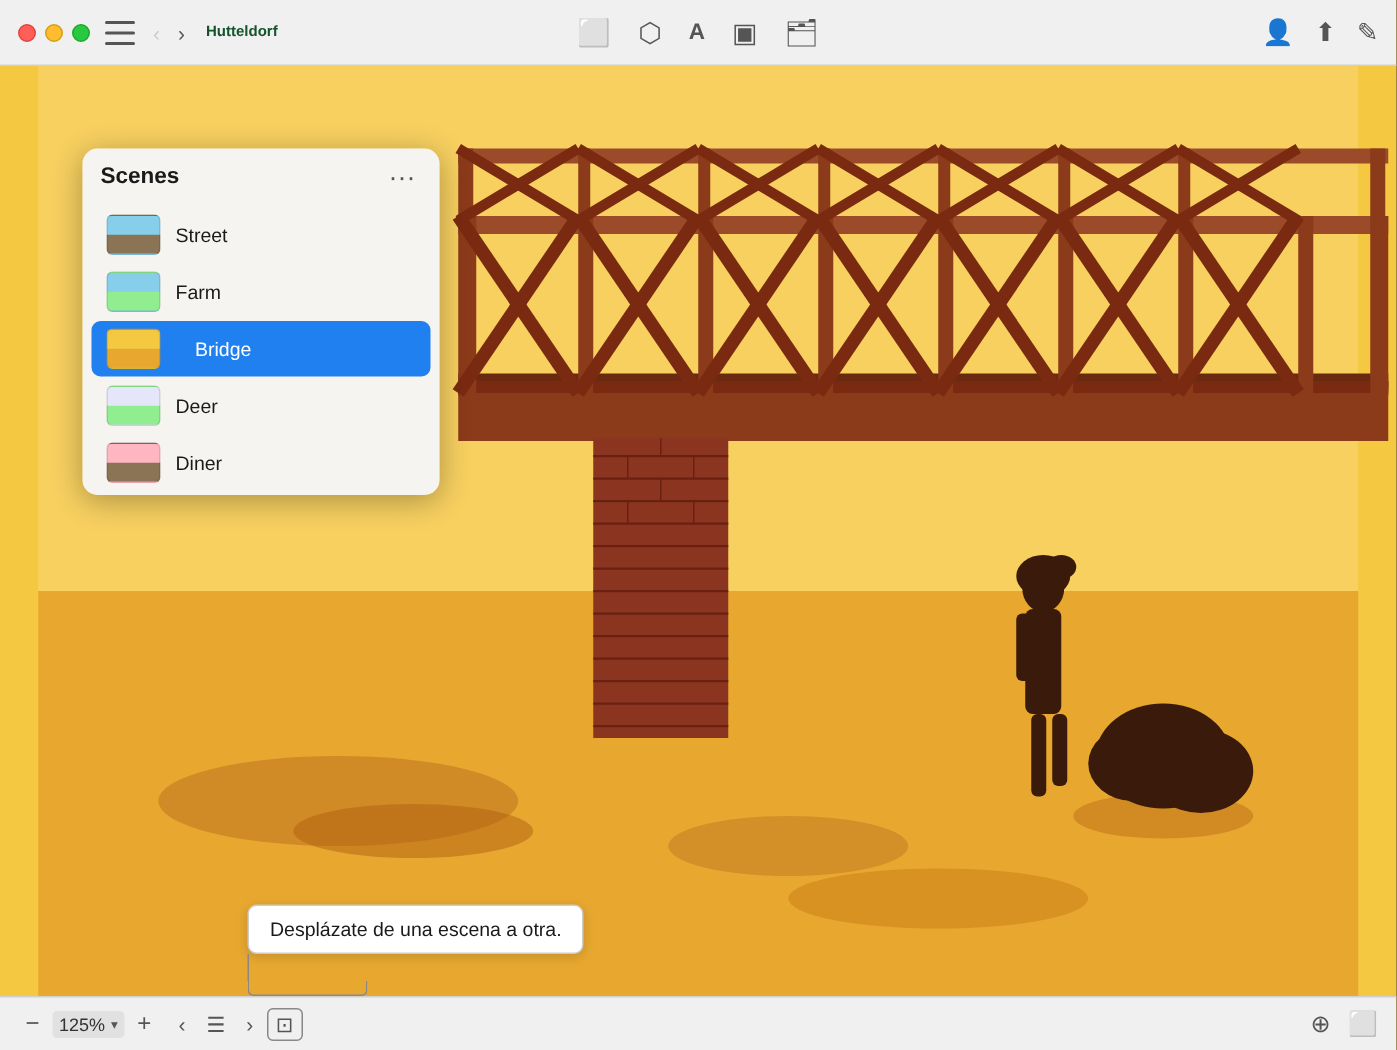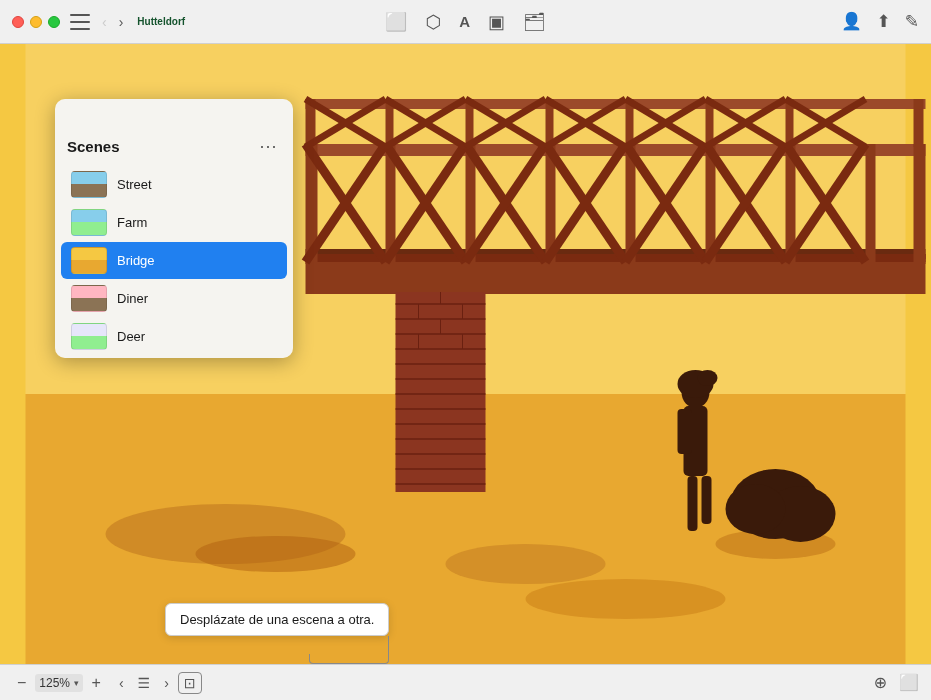--- a/index.html
+++ b/index.html
@@ -101,24 +101,22 @@
       width: 238px;
       background: rgba(245, 245, 245, 0.97);
       border-radius: 10px;
       box-shadow: 0 4px 20px rgba(0,0,0,0.3);
       overflow: hidden;
       z-index: 50;
     }
 
     .scenes-header {
       display: flex;
-      align-items: center;
       justify-content: space-between;
       padding: 10px 12px 8px;
-      margin-top: 28px;
     }
     .scenes-title {
       font-size: 15px;
       font-weight: 700;
       color: #1a1a1a;
     }
     .scenes-more {
       color: #555;
       font-size: 18px;
       cursor: pointer;
@@ -133,20 +131,21 @@
     .scene-item {
       display: flex;
       align-items: center;
       padding: 5px 10px;
       cursor: pointer;
       border-radius: 6px;
       margin: 1px 6px;
     }
     .scene-item.active {
       background: #2080f0;
+      gap: 13px;
     }
     .scene-item.active .scene-name {
       color: white;
     }
 
     .scene-thumb {
       width: 36px;
       height: 27px;
       border-radius: 4px;
       margin-right: 10px;
@@ -270,21 +269,21 @@
     }
 
     
     .tooltip-container {
       position: absolute;
       bottom: 36px;
       left: 165px;
       z-index: 200;
       display: flex;
       flex-direction: column;
-      align-items: flex-end;
+      align-items: flex-start;
     }
     .tooltip-box {
       background: white;
       border: 1px solid #ccc;
       border-radius: 6px;
       padding: 8px 14px;
       font-size: 13px;
       color: #1a1a1a;
       box-shadow: 0 2px 8px rgba(0,0,0,0.15);
       white-space: nowrap;
@@ -469,26 +468,26 @@
         </div>
         <div class="scene-item">
           <div class="scene-thumb thumb-farm"></div>
           <span class="scene-name">Farm</span>
         </div>
         <div class="scene-item active">
           <div class="scene-thumb thumb-bridge"></div>
           <span class="scene-name">Bridge</span>
         </div>
         <div class="scene-item">
+          <div class="scene-thumb thumb-deer"></div>
+          <span class="scene-name">Deer</span>
+        </div>
+        <div class="scene-item">
           <div class="scene-thumb thumb-diner"></div>
           <span class="scene-name">Diner</span>
-        </div>
-        <div class="scene-item">
-          <div class="scene-thumb thumb-deer"></div>
-          <span class="scene-name">Deer</span>
         </div>
       </div>
   </div>
 </div>
 
 <div class="bottombar">
   <div class="zoom-controls">
     <button class="zoom-btn">−</button>
     <div class="zoom-value">
       <span>125%</span>

